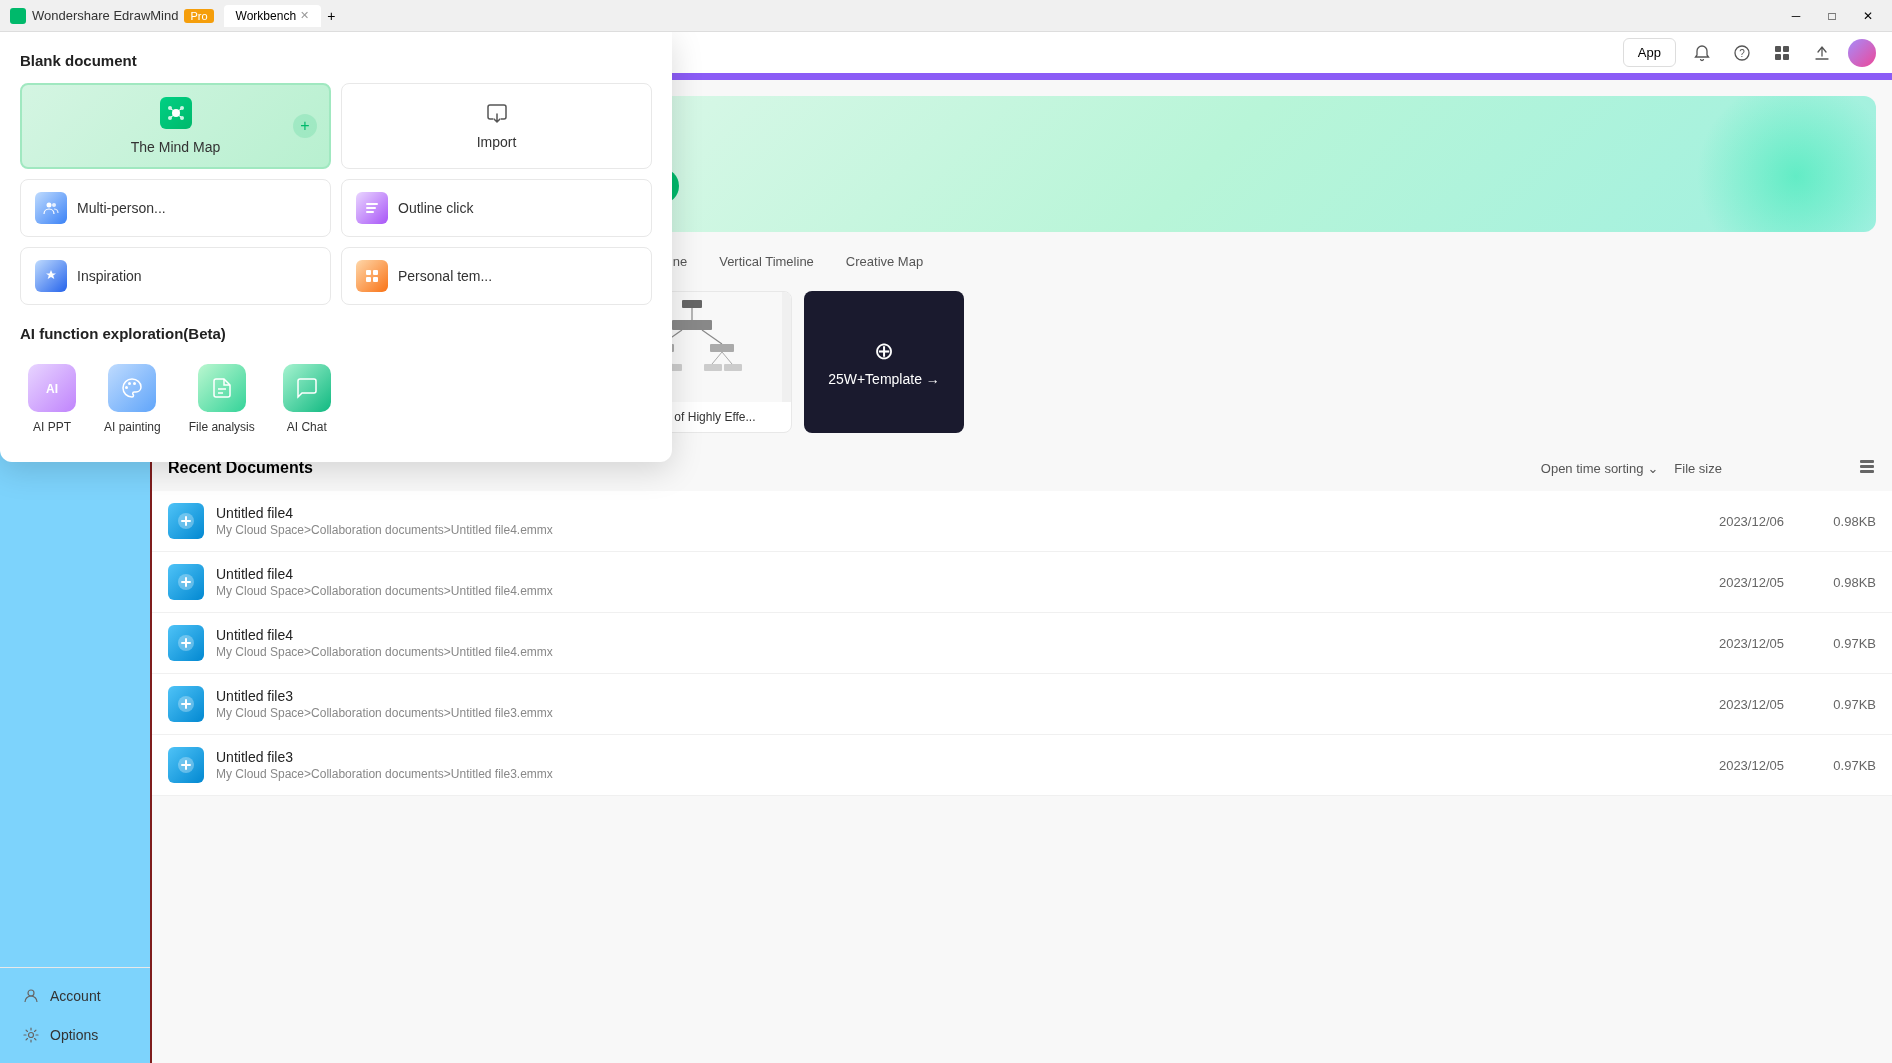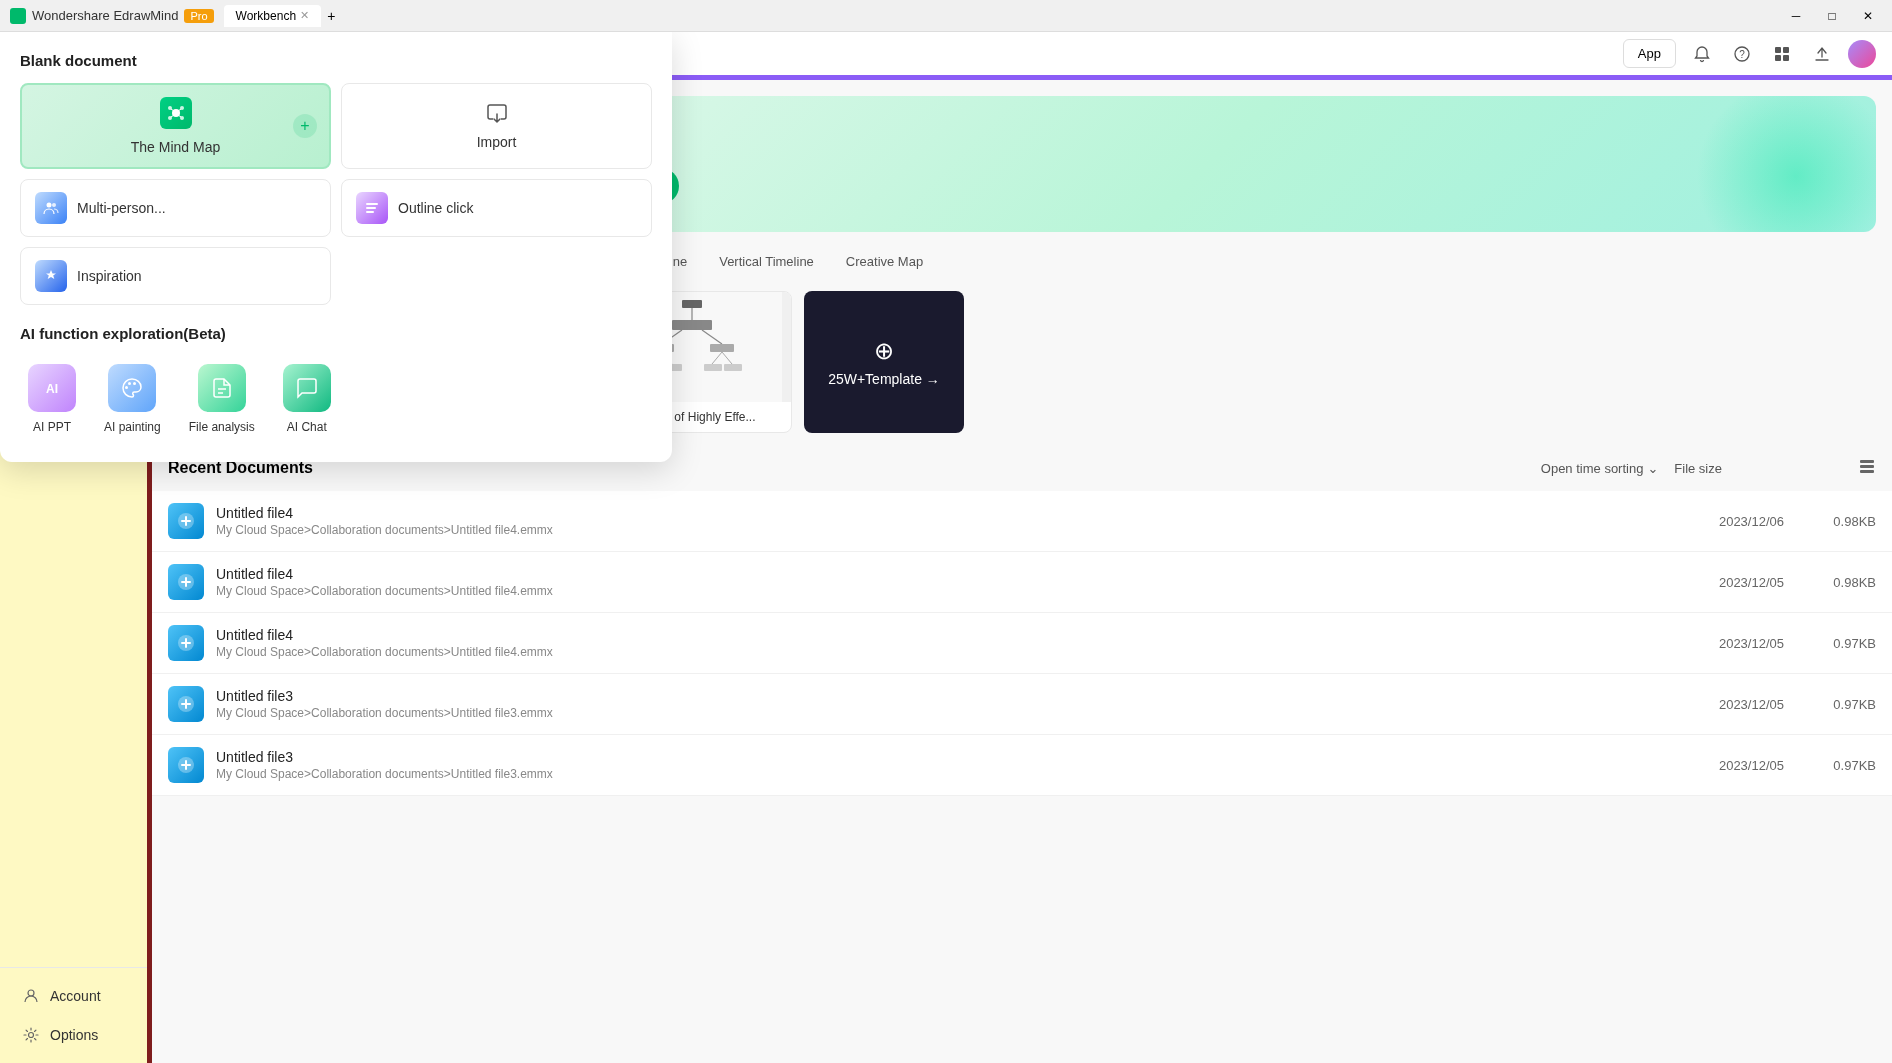--- a/index.html
+++ b/index.html
@@ -24,22 +24,22 @@
     .titlebar-add { width: 20px; height: 20px; display: flex; align-items: center; justify-content: center; border-radius: 3px; cursor: pointer; font-size: 14px; }
     .titlebar-controls { margin-left: auto; display: flex; gap: 8px; }
     .titlebar-btn { width: 28px; height: 20px; display: flex; align-items: center; justify-content: center; cursor: pointer; font-size: 12px; }
 
     
     .app-container { display: flex; margin-top: 32px; height: calc(1063px - 32px); }
 
     
     .sidebar {
       width: 152px;
-      background: #fef9c3;
-      border-right: 5px solid #7f1d1d;
+      background: #7dd3fc;
+      border-right: 2px solid #7f1d1d;
       display: flex;
       flex-direction: column;
       padding: 8px 0;
       flex-shrink: 0;
     }
     .sidebar-create-btn {
       margin: 8px 12px 16px;
       background: #1a1a2e;
       color: white;
       border: none;
@@ -67,21 +67,21 @@
     .sidebar-bottom { margin-top: auto; border-top: 1px solid #e8e8e8; padding-top: 8px; }
 
     
     .topbar {
       position: fixed;
       top: 32px;
       left: 152px;
       right: 0;
       height: 48px;
       background: white;
-      border-bottom: 5px solid #8b5cf6;
+      border-bottom: 7px solid #8b5cf6;
       display: flex;
       align-items: center;
       justify-content: flex-end;
       padding: 0 16px;
       gap: 12px;
       z-index: 100;
     }
     .topbar-btn {
       padding: 6px 14px;
       border: 1px solid #ddd;
@@ -744,20 +744,31 @@
 
     <div class="dropdown-item">
       <div class="dropdown-item-icon" style="background: linear-gradient(135deg, #bfdbfe, #2563eb); border-radius: 6px;">
         <svg width="18" height="18" viewBox="0 0 18 18">
             <path d="M9 3l1.5 3.5H14l-2.8 2 1.1 3.5L9 10l-3.3 2 1.1-3.5L4 6.5h3.5z" fill="white"></path>
           </svg>
       </div>
       <span>Inspiration</span>
     </div>
 
+    <div class="dropdown-item">
+      <div class="dropdown-item-icon" style="background: linear-gradient(135deg, #fed7aa, #f97316); border-radius: 6px;">
+        <svg width="18" height="18" viewBox="0 0 18 18">
+            <rect x="3" y="3" width="5" height="5" rx="1" fill="white"></rect>
+            <rect x="10" y="3" width="5" height="5" rx="1" fill="white"></rect>
+            <rect x="3" y="10" width="5" height="5" rx="1" fill="white"></rect>
+            <rect x="10" y="10" width="5" height="5" rx="1" fill="white"></rect>
+          </svg>
+      </div>
+      <span>Personal tem...</span>
+    </div>
   </div>
 
   <div class="dropdown-section-title">AI function exploration(Beta)</div>
 
   <div class="ai-grid">
     <div class="ai-item">
       <div class="ai-item-icon ai-ppt-icon">
         <svg width="24" height="24" viewBox="0 0 24 24">
             <text x="12" y="17" text-anchor="middle" font-size="12" font-weight="bold" fill="white">AI</text>
           </svg>

